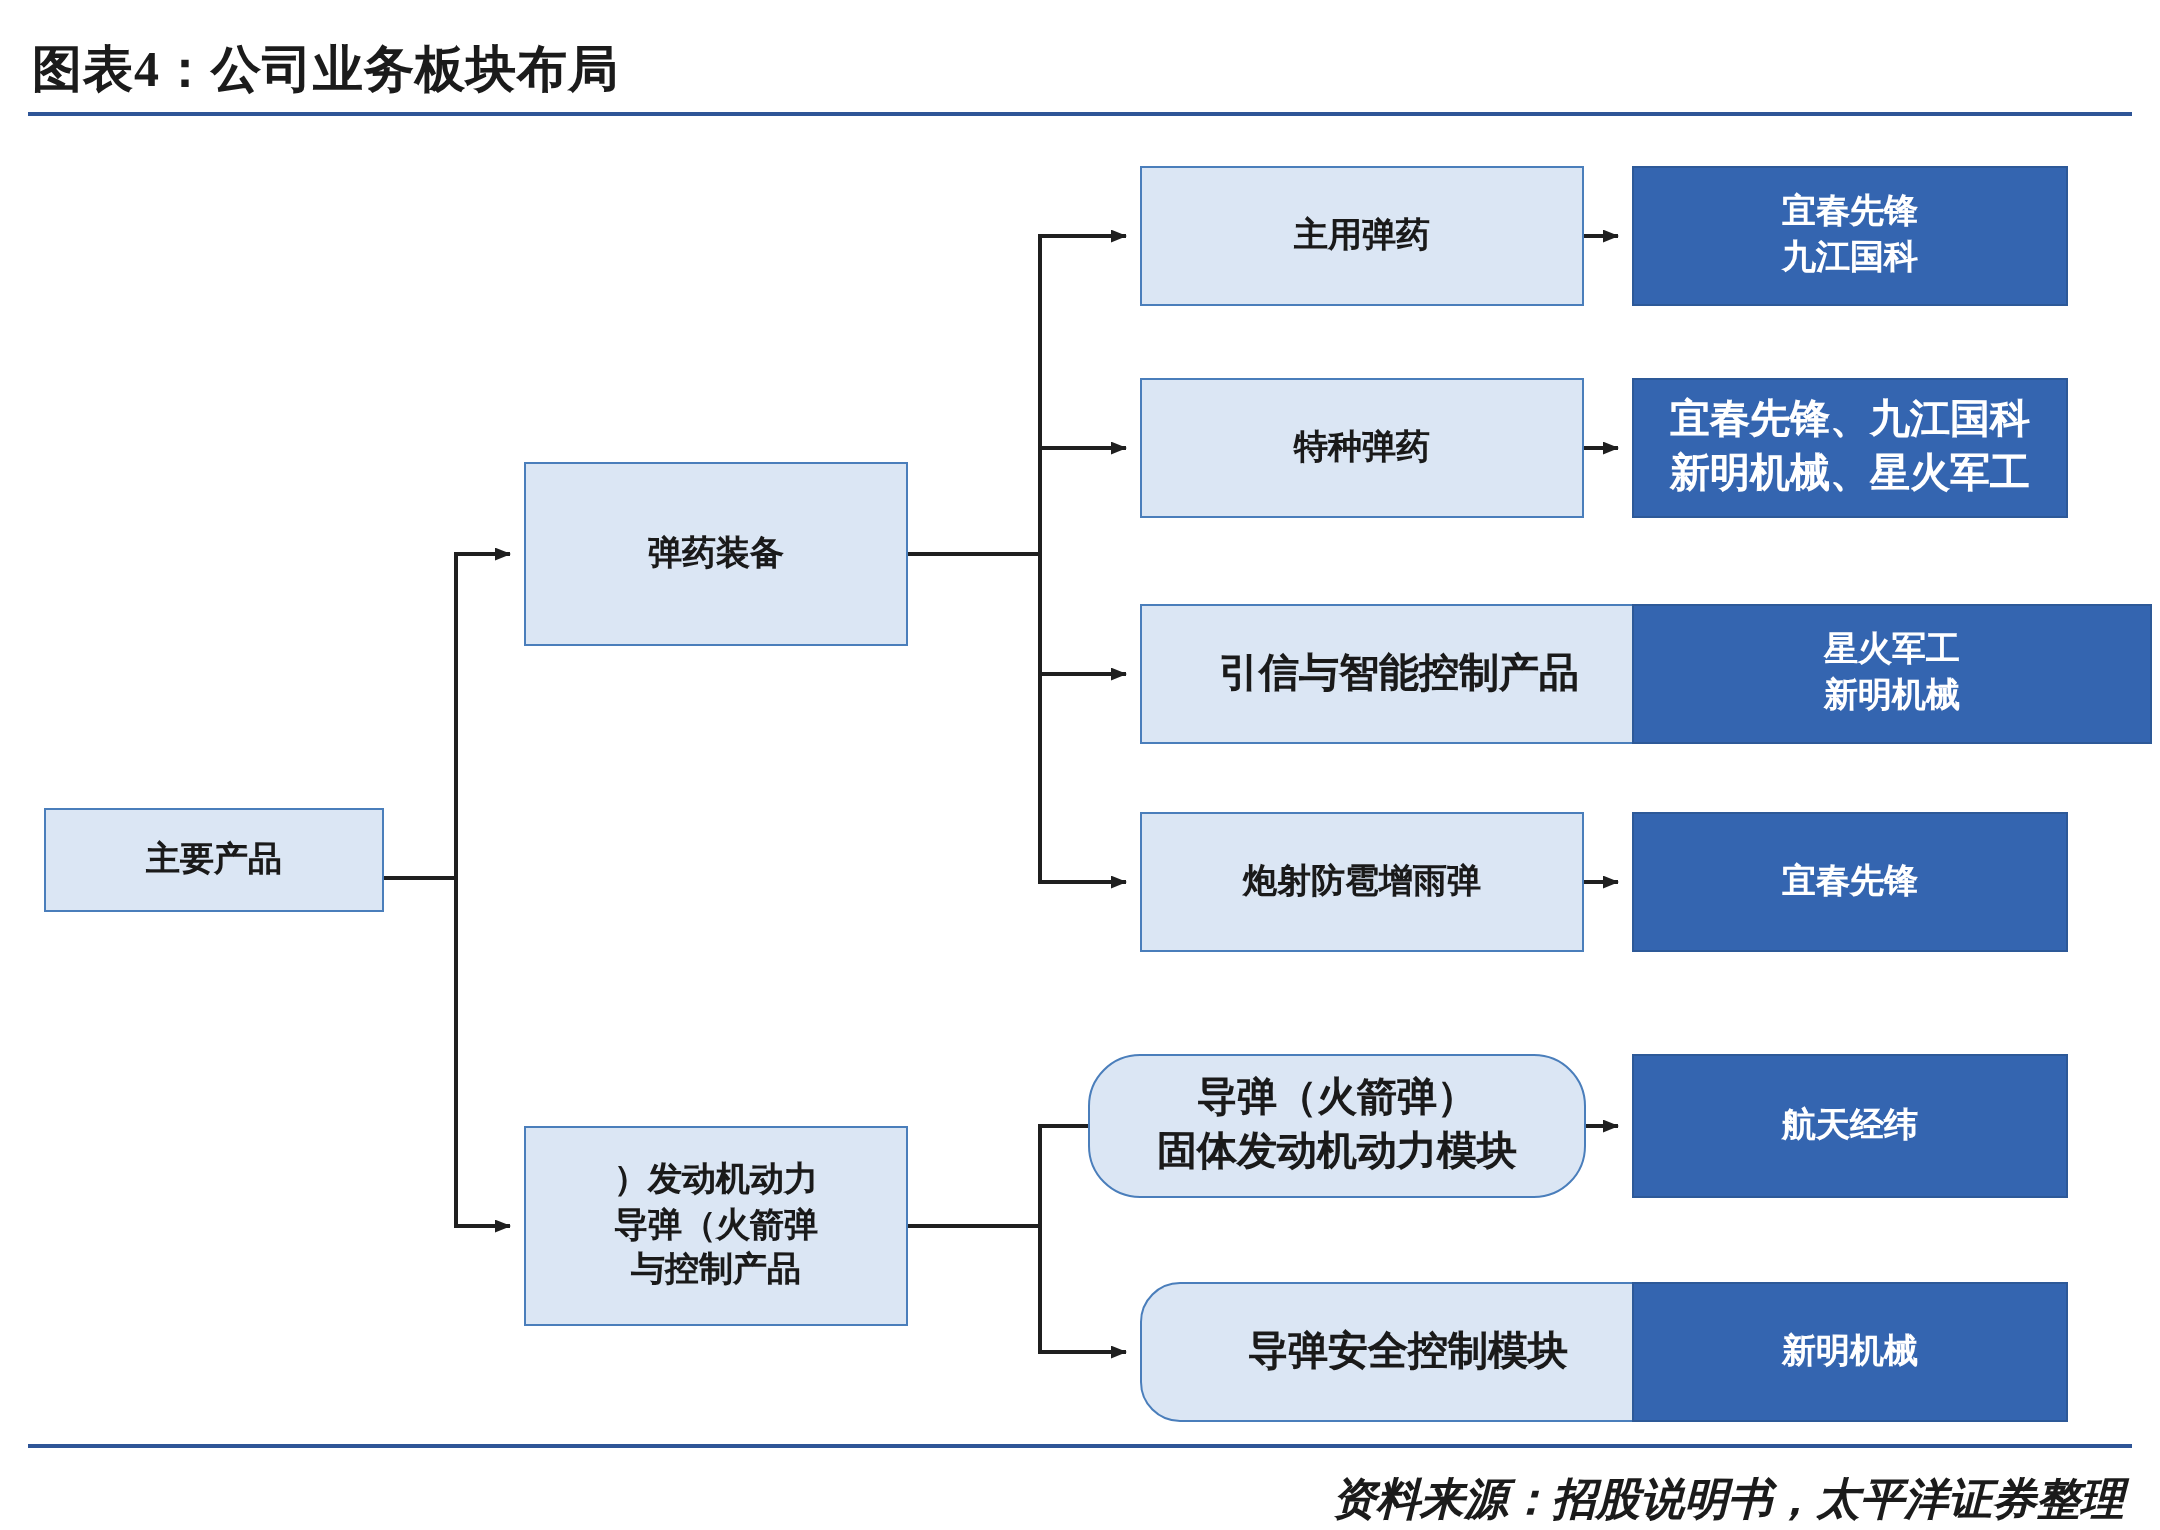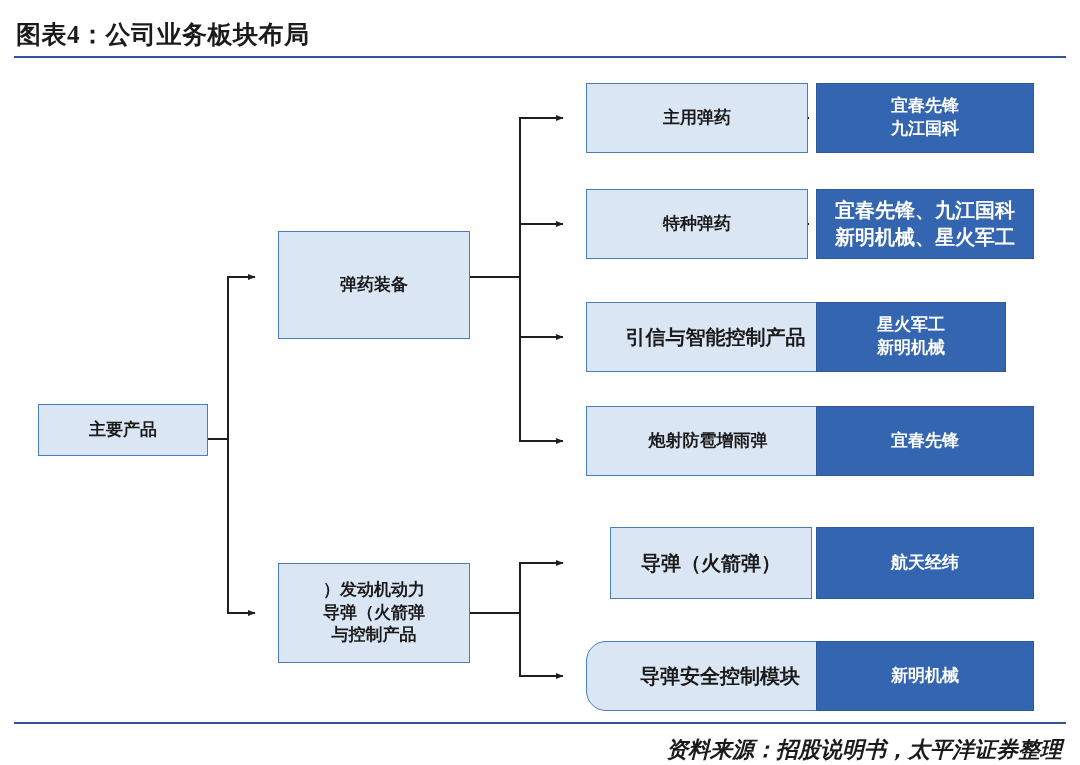--- a/index.html
+++ b/index.html
@@ -79,21 +79,20 @@
     text-align: center;
     line-height: 1.35;
     font-size: 17px;
     font-weight: bold;
     padding: 2px 6px;
   }
   .node.light {
     background: #dbe6f4;
     border: 1px solid #4a7ebb;
     color: #1a1a1a;
-    margin-left: 16px;
   }
   .node.dark {
     background: #3465b0;
     border: 1px solid #2d5998;
     color: #ffffff;
   }
   .node .lines {
     width: 100%;
   }
   .node .lines div {
@@ -141,21 +140,21 @@
       <path d="M792,676 L809,676" marker-end="url(#arrow)"></path>
     </g>
   </svg>
 
   <div class="node light" style="left:22px; top:404px; width:170px; height:52px;">
     <div class="lines">
       <div>主要产品</div>
     </div>
   </div>
 
-  <div class="node light" style="left:262px; top:231px; width:192px; height:108px;">
+  <div class="node light" style="left:262px; top:231px; width:192px; height:92px;">
     <div class="lines">
       <div>弹药装备</div>
     </div>
   </div>
 
   <div class="node light" style="left:262px; top:563px; width:192px; height:100px;">
     <div class="lines">
       <div>）发动机动力</div>
       <div>导弹（火箭弹</div>
       <div>与控制产品</div>
@@ -173,29 +172,30 @@
       <div>特种弹药</div>
     </div>
   </div>
 
   <div class="node light small" style="left:570px; top:302px; width:259px; height:70px;">
     <div class="lines">
       <div>引信与智能控制产品</div>
     </div>
   </div>
 
-  <div class="node light" style="left:570px; top:406px; width:244px; height:70px;">
+  <div class="node light" style="left:570px; top:406px; width:222px; height:70px;">
     <div class="lines">
       <div>炮射防雹增雨弹</div>
     </div>
   </div>
 
-  <div class="node light small" style="left:594px; top:527px; width:202px; height:72px;">
+  <div class="node light small" style="left:544px; top:527px; width:249px; height:72px;border-radius:26px;">
     <div class="lines">
       <div>导弹（火箭弹）</div>
+      <div>固体发动机动力模块</div>
     </div>
   </div>
 
   <div class="node light small" style="left:570px; top:641px; width:268px; height:70px;border-radius:20px;">
     <div class="lines">
       <div>导弹安全控制模块</div>
     </div>
   </div>
 
   <div class="node dark" style="left:816px; top:83px; width:218px; height:70px;">
@@ -205,21 +205,21 @@
     </div>
   </div>
 
   <div class="node dark small" style="left:816px; top:189px; width:218px; height:70px;">
     <div class="lines">
       <div>宜春先锋、九江国科</div>
       <div>新明机械、星火军工</div>
     </div>
   </div>
 
-  <div class="node dark" style="left:816px; top:302px; width:190px; height:70px;">
+  <div class="node dark" style="left:816px; top:302px; width:260px; height:70px;">
     <div class="lines">
       <div>星火军工</div>
       <div>新明机械</div>
     </div>
   </div>
 
   <div class="node dark" style="left:816px; top:406px; width:218px; height:70px;">
     <div class="lines">
       <div>宜春先锋</div>
     </div>

